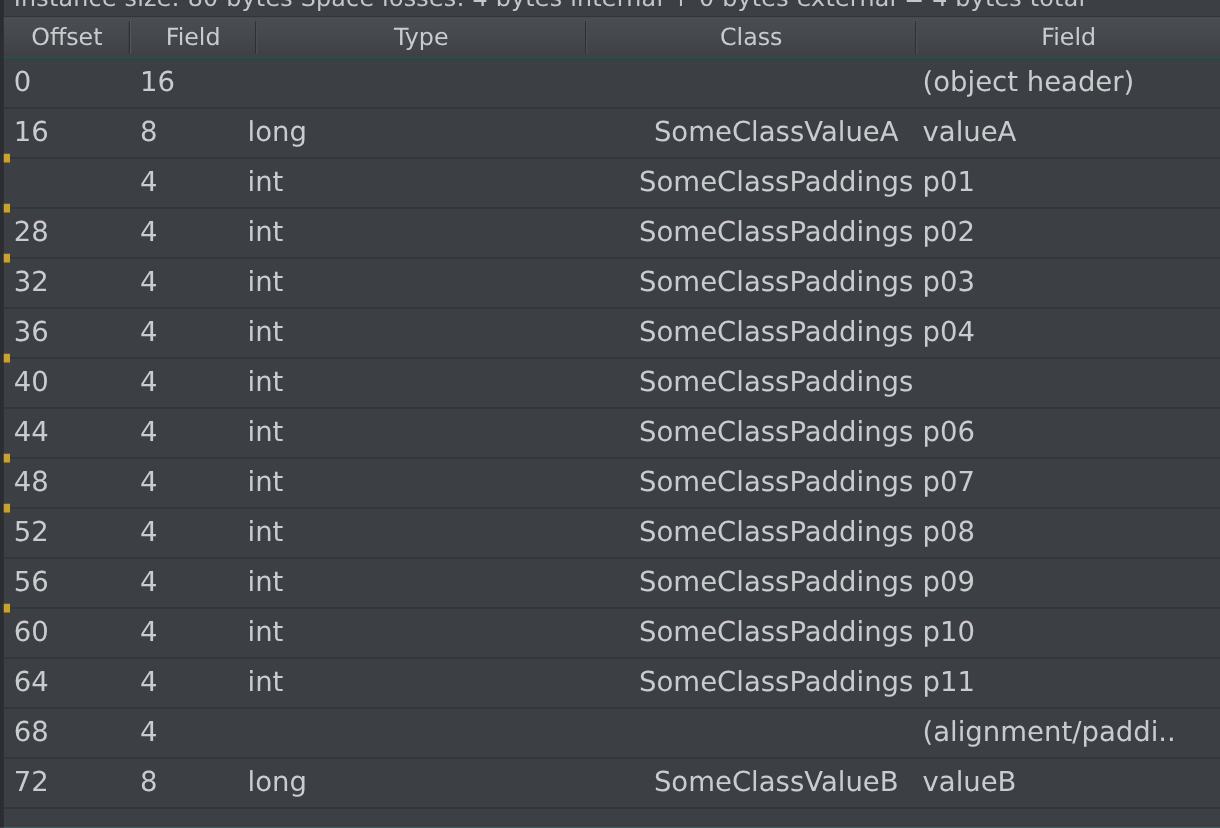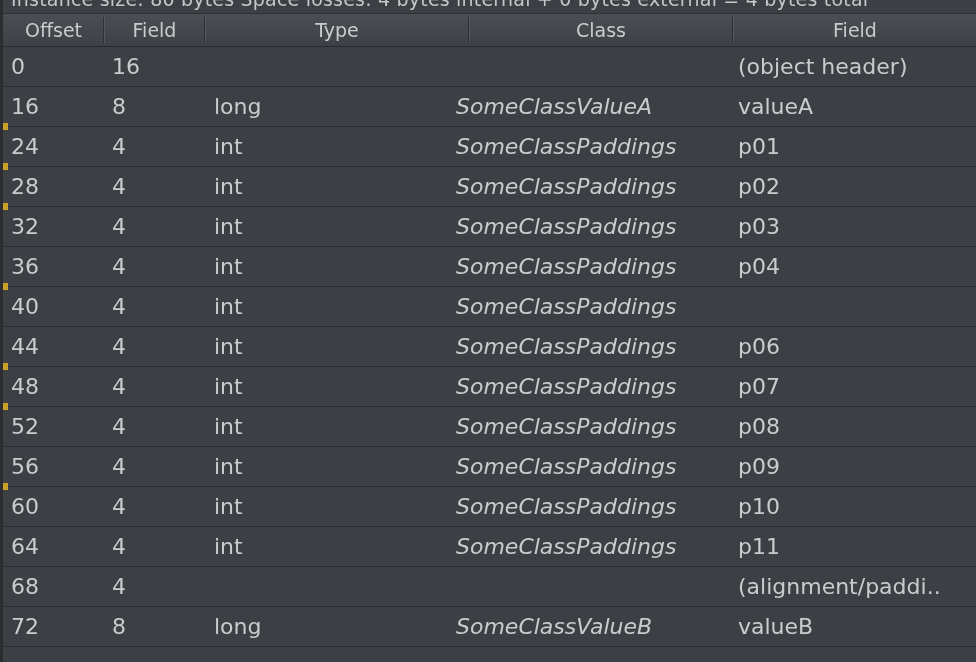--- a/index.html
+++ b/index.html
@@ -119,22 +119,22 @@
     top: 0;
     height: 39px;
     line-height: 39px;
     font-size: 22px;
     color: #c9ccce;
     white-space: nowrap;
     overflow: hidden;
   }
   .cell.c-offset { left: 11px;  width: 90px; }
   .cell.c-size   { left: 112px; width: 90px; }
-  .cell.c-type   { left: 214px; width: 258px; }
-  .cell.c-class  { left: 456px; width: 256px; text-align: left; padding-right: 6px; box-sizing: border-box; font-style: italic; }
+  .cell.c-type   { left: 198px; width: 258px; }
+  .cell.c-class  { left: 496px; width: 256px; text-align: center; padding-right: 6px; box-sizing: border-box; }
   .cell.c-field  { left: 738px; width: 238px; }
 
   .filler {
     height: 24px;
     background: #3c3f43;
   }
 </style>
 </head>
 <body>
 
@@ -182,21 +182,20 @@
         <div class="cell c-field">(object header)</div>
       </div>
       <div class="row">
         <div class="cell c-offset">16</div>
         <div class="cell c-size">8</div>
         <div class="cell c-type">long</div>
         <div class="cell c-class">SomeClassValueA</div>
         <div class="cell c-field">valueA</div>
       </div>
       <div class="row">
-        <div class="cell c-offset">24</div>
         <div class="cell c-size">4</div>
         <div class="cell c-type">int</div>
         <div class="cell c-class">SomeClassPaddings</div>
         <div class="cell c-field">p01</div>
       </div>
       <div class="row">
         <div class="cell c-offset">28</div>
         <div class="cell c-size">4</div>
         <div class="cell c-type">int</div>
         <div class="cell c-class">SomeClassPaddings</div>

